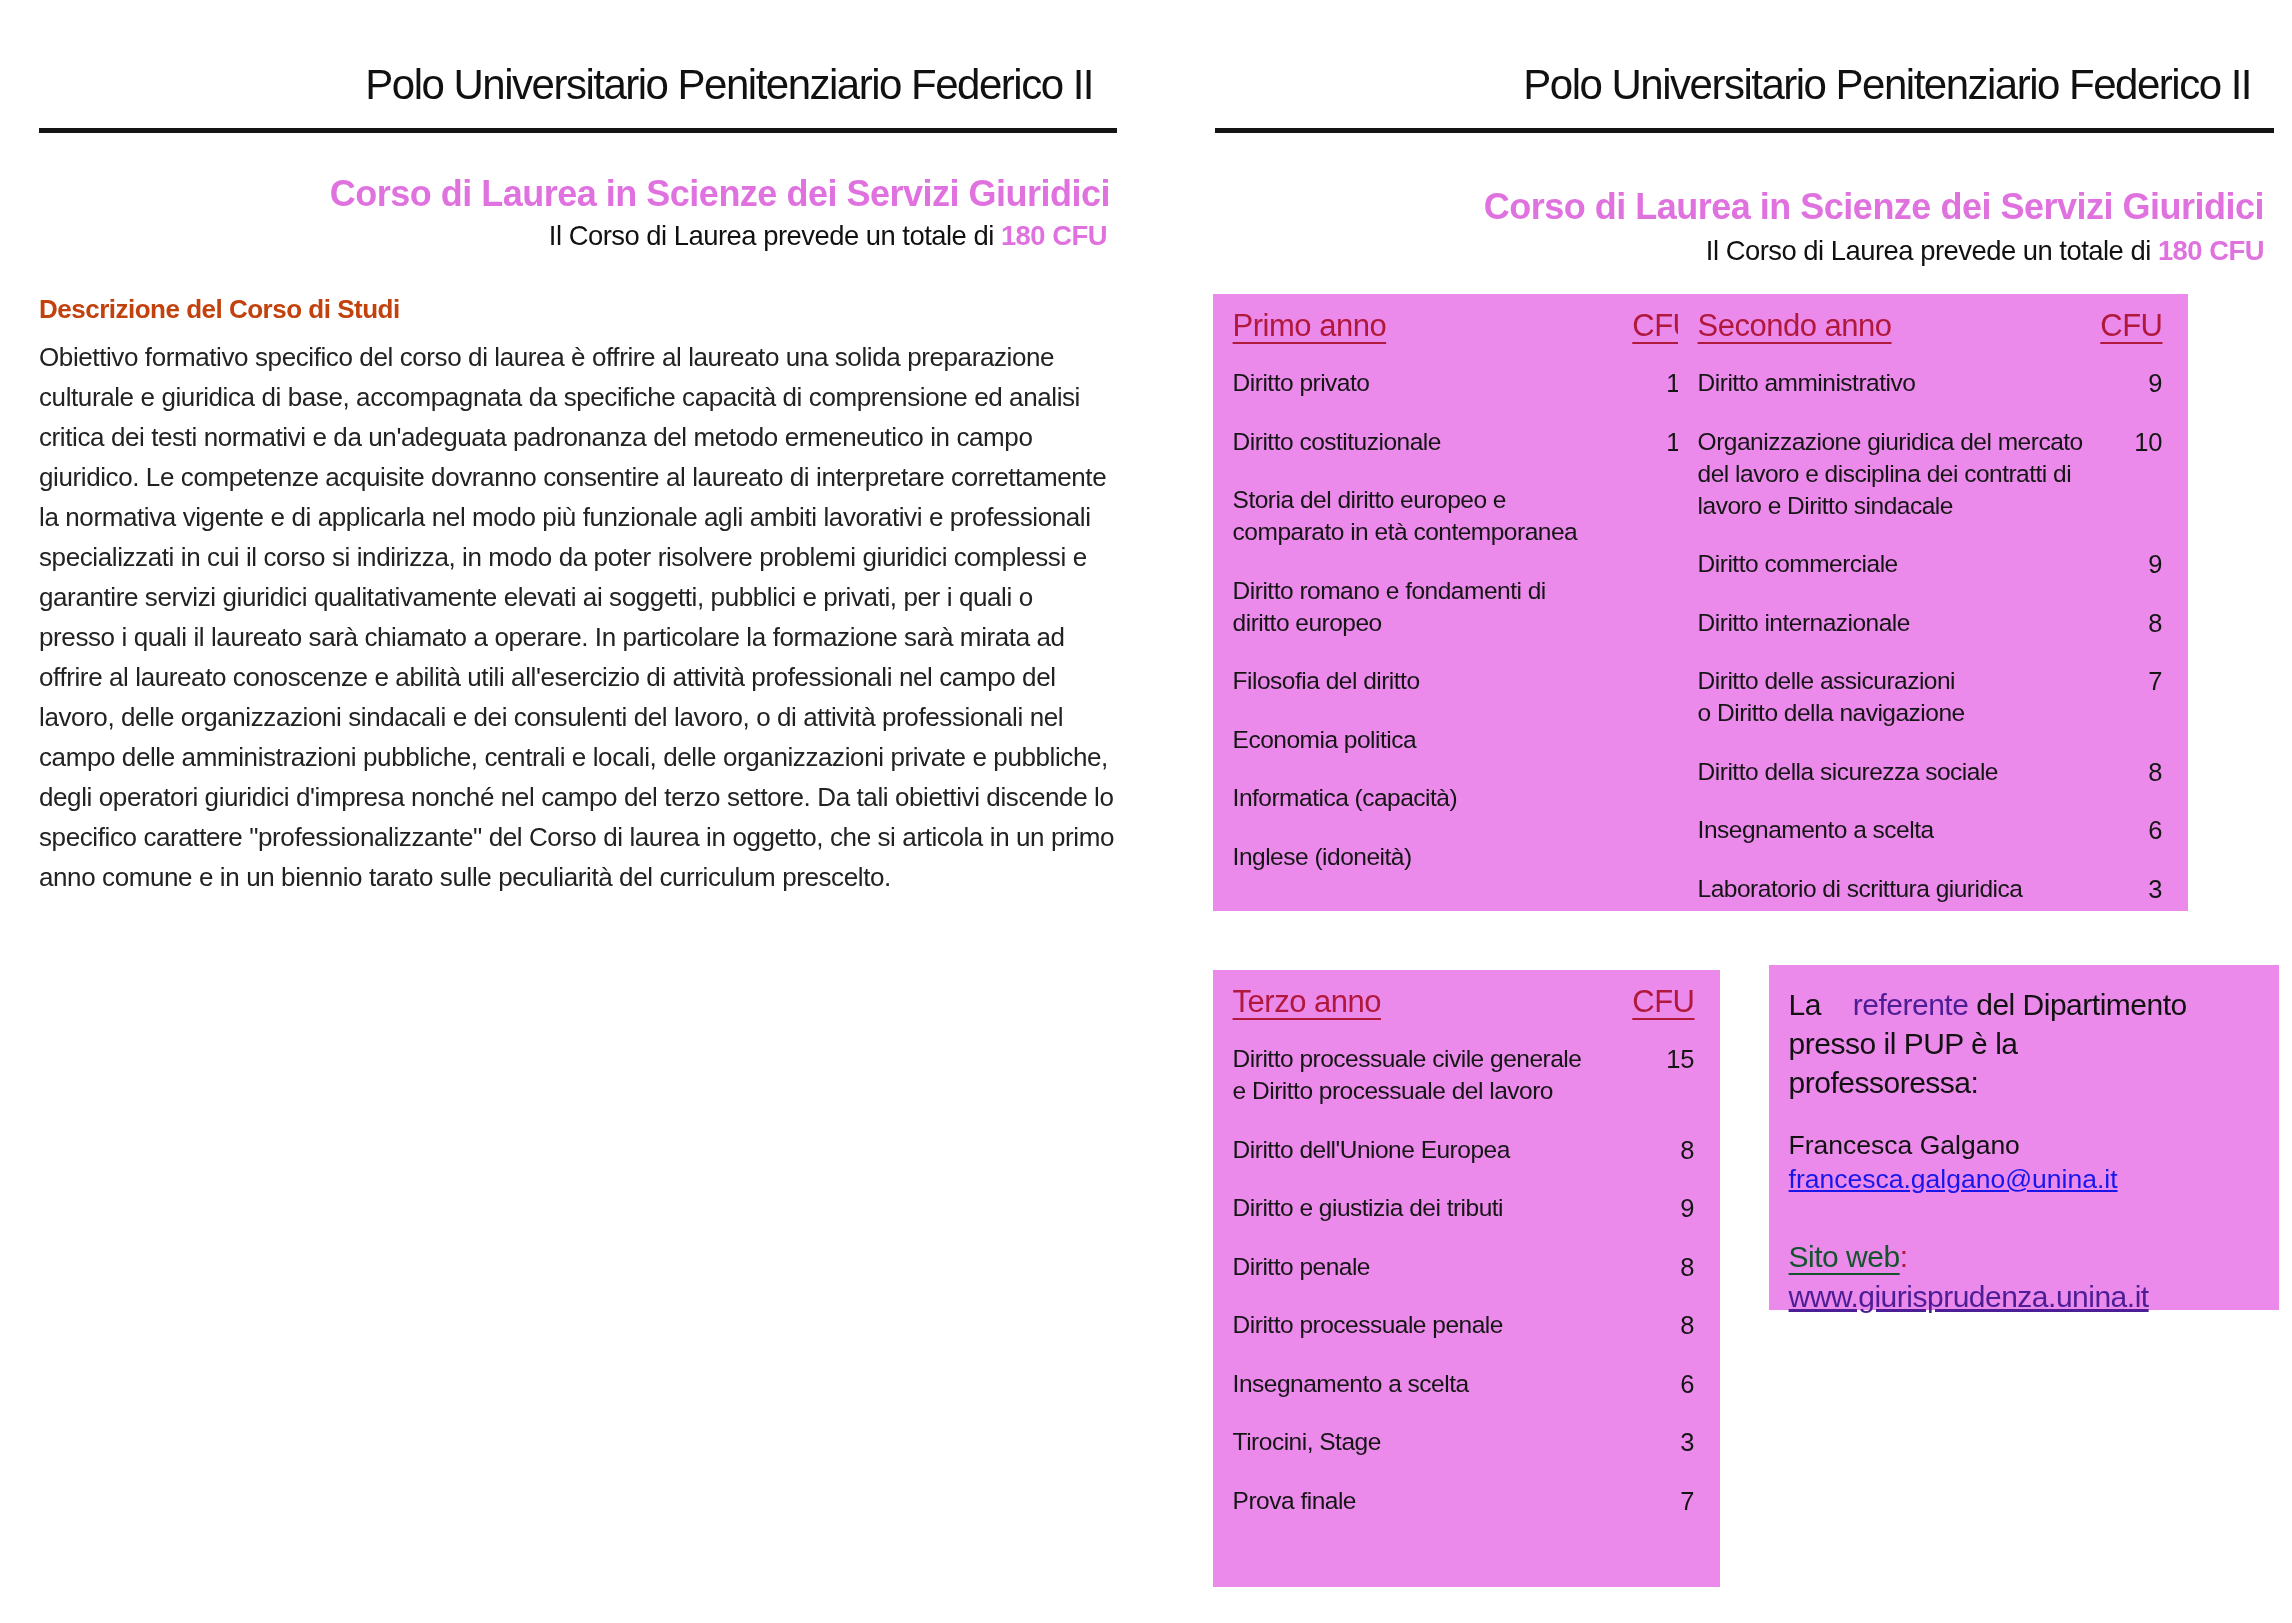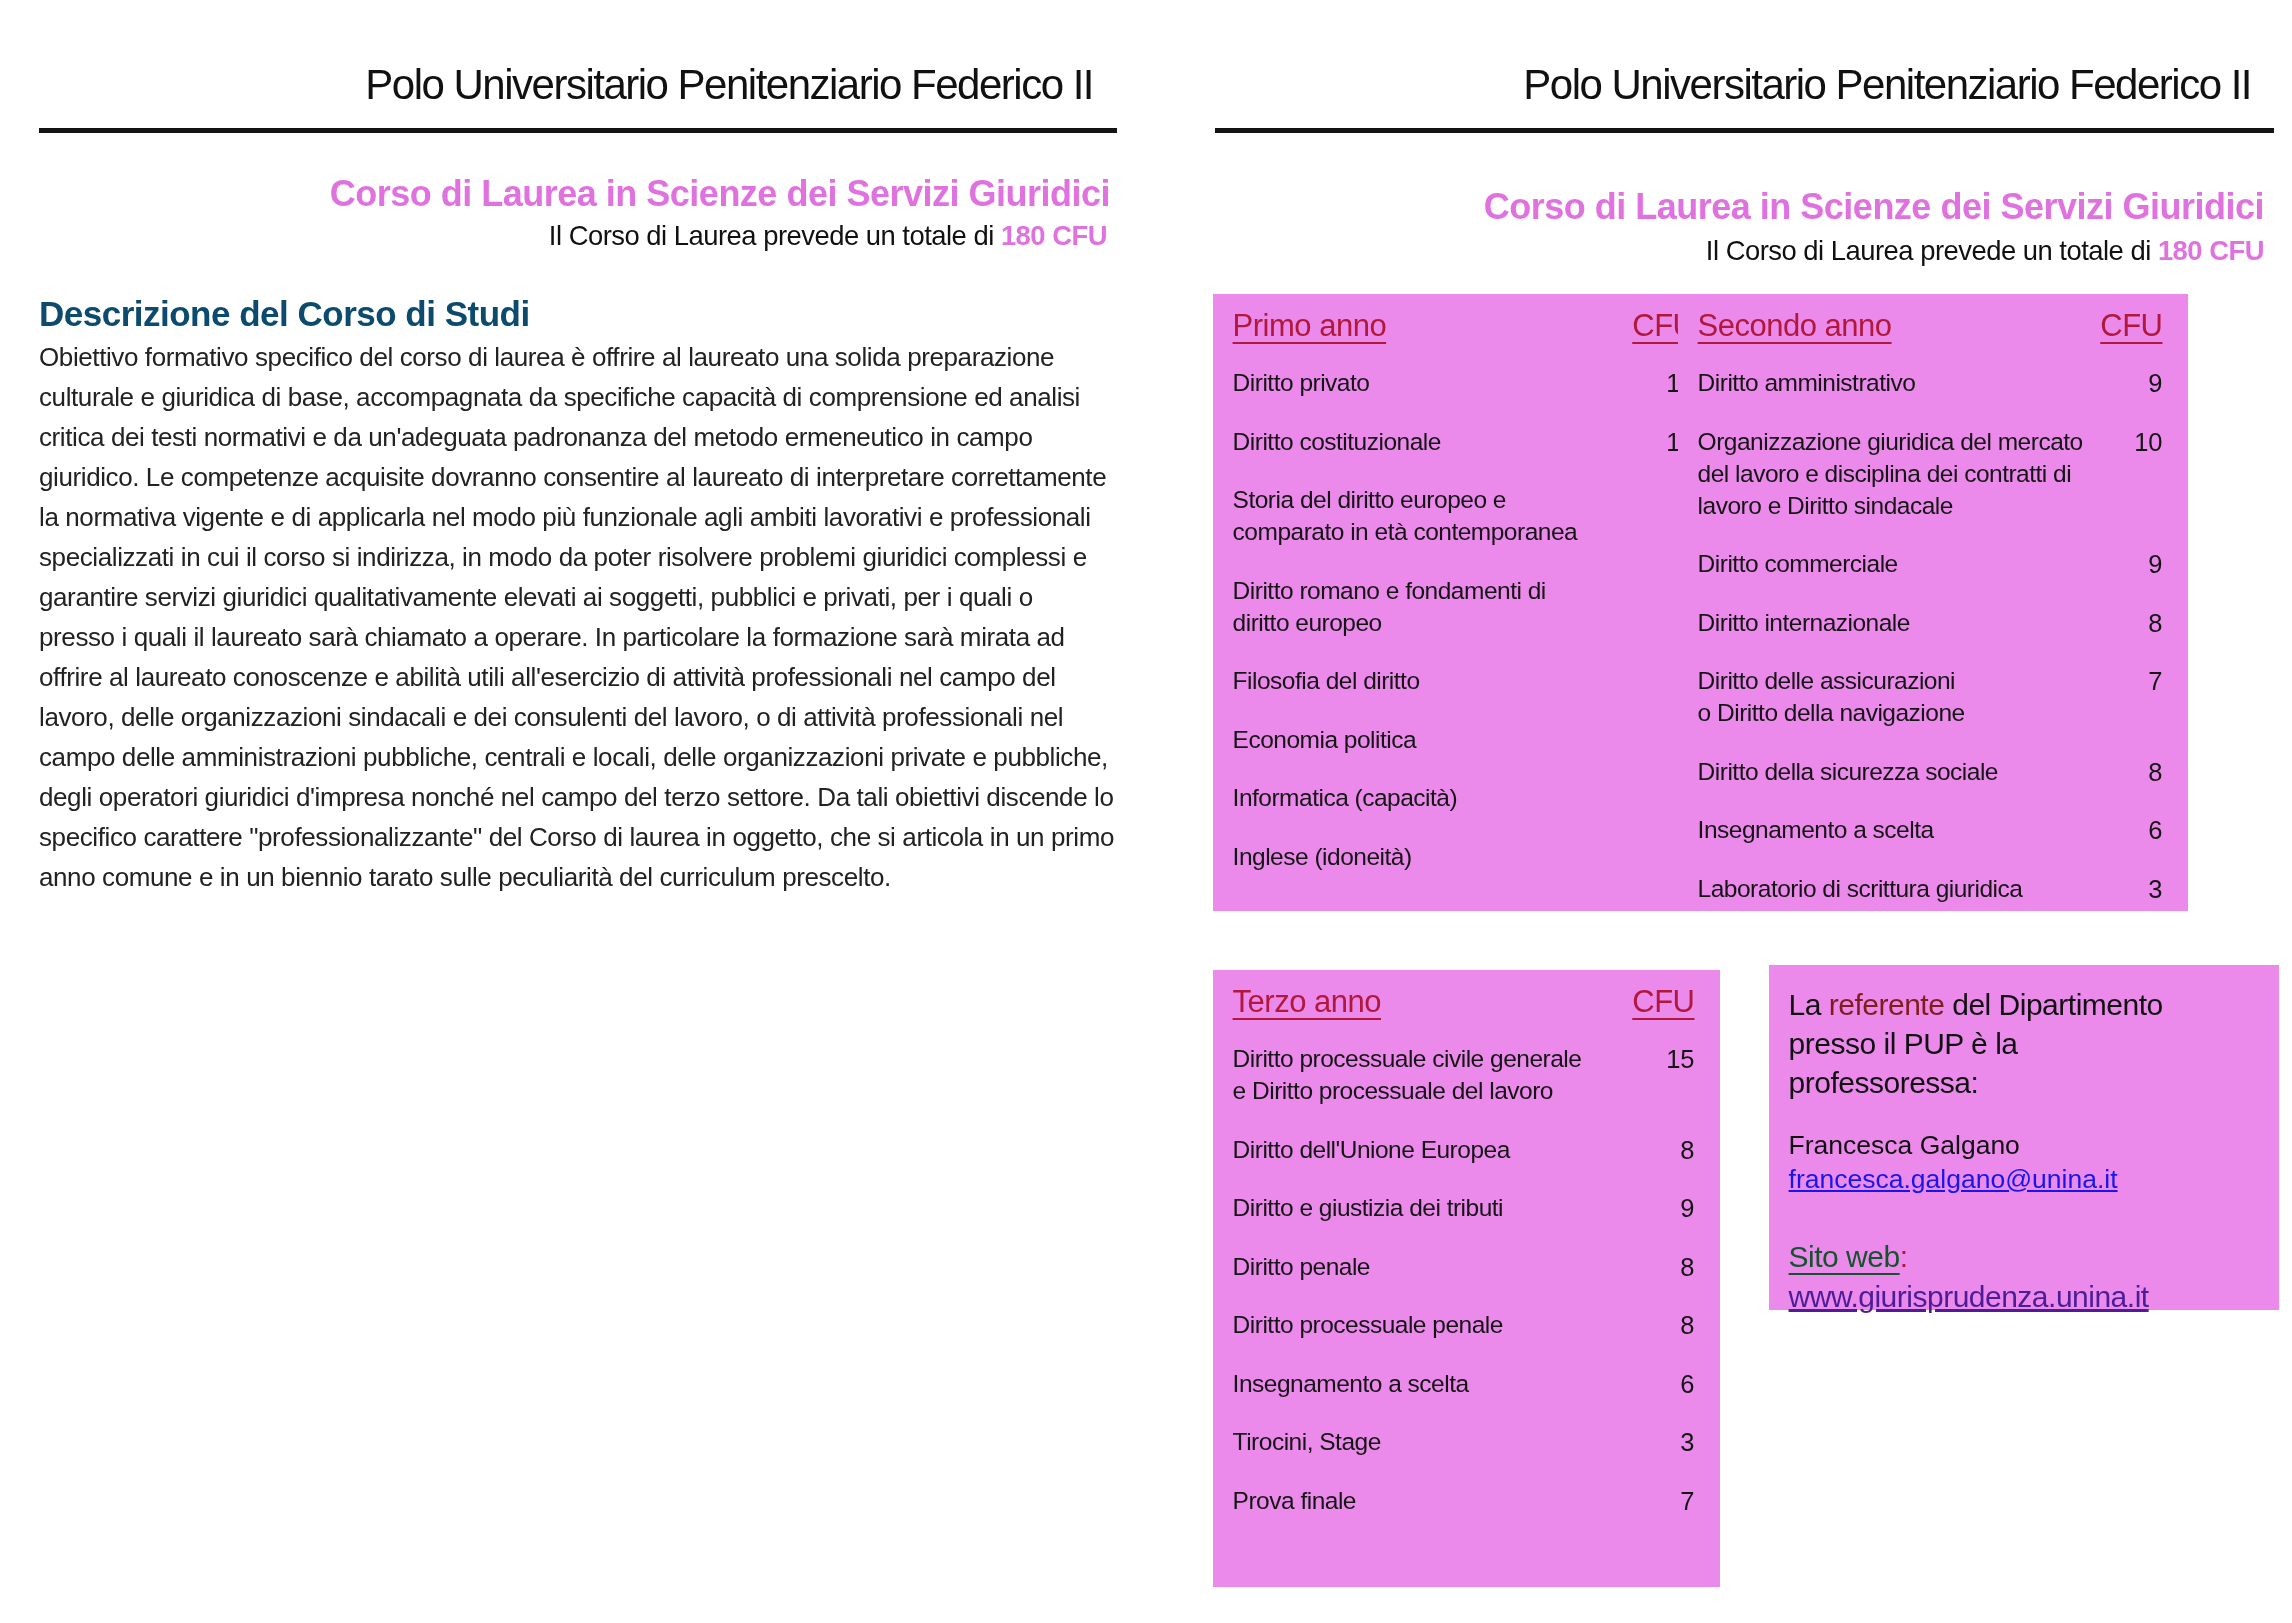--- a/index.html
+++ b/index.html
@@ -36,22 +36,22 @@
     font-size:27.4px;color:#111;text-align:right;white-space:nowrap;
     letter-spacing:-0.5px;
   }
   .sub-left{left:39px;top:220px;width:1068px;}
   .sub-right{left:1215px;top:235px;width:1049px;}
   .pink{color:#e072e0;font-weight:700;}
 
   
   .section-heading{
     left:39px;top:294px;
-    font-size:35px;font-weight:700;letter-spacing:-0.5px;
-    color:#0c4a6e;
+    font-size:26px;font-weight:700;letter-spacing:-0.5px;
+    color:#c2410c;
   }
   .description{
     left:39px;top:337px;width:1075px;
     font-size:26px;line-height:40px;letter-spacing:-0.4px;
     color:#222;text-align:left;
   }
 
   
   .box{
     background:#eb8aeb;
@@ -82,21 +82,21 @@
   .row-cfu{
     font-size:25.5px;line-height:32px;color:#151515;
     min-width:41px;text-align:right;flex-shrink:0;
   }
 
   
   .contact-intro{
     margin:5.9px 0 27.4px 0;
     font-size:30px;line-height:39px;letter-spacing:-0.5px;color:#111;
   }
-  .red{color:#7f1d1d;}
+  .red{color:#4c1d95;margin-left:24px;}
   .contact-name{margin:0;font-size:26.5px;line-height:33px;color:#111;}
   .contact-email{
     display:inline-block;margin-top:2px;
     font-size:26.5px;color:#1717eb;text-decoration:underline;
   }
   .site-label-line{margin:45px 0 5.9px 0;font-size:30px;letter-spacing:-0.5px;}
   .site-label{
     color:#14532d;text-decoration:underline;text-underline-offset:5.9px;text-decoration-thickness:2px;
   }
   .site-colon{color:#b0183c;}

